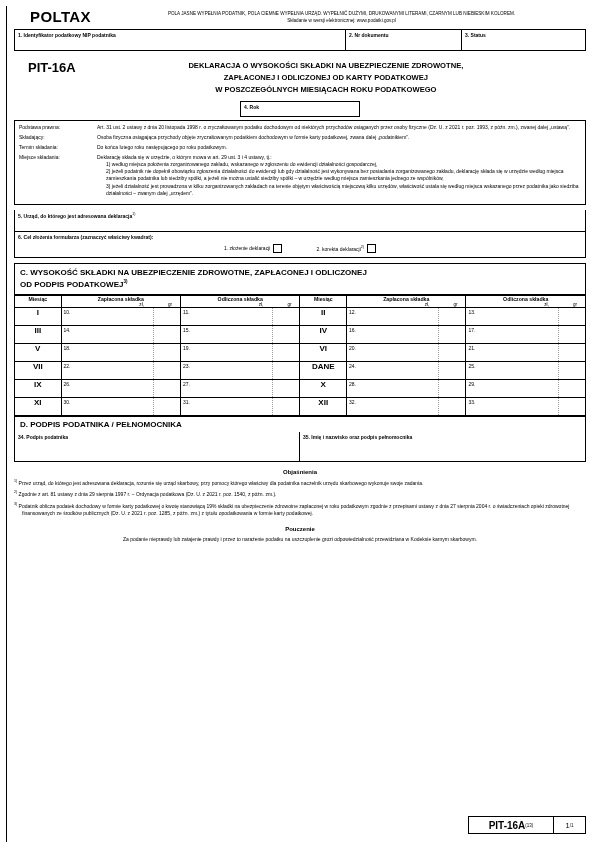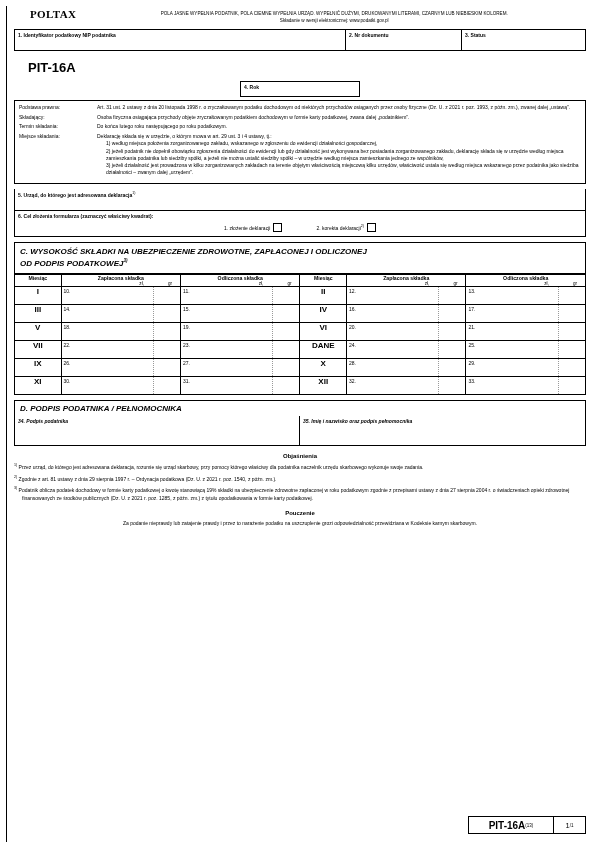--- a/index.html
+++ b/index.html
@@ -8,21 +8,21 @@
     background:#ffffff;
     font-family:"Liberation Sans", sans-serif;
     font-size:5.2px;
     color:#000;
     -webkit-font-smoothing:antialiased;
   }
   .page{position:relative;width:600px;height:848px;box-sizing:border-box;padding:8px 14px;}
 
   
   .hdr{display:flex;align-items:flex-start;gap:6px;margin-bottom:4px;}
-  .poltax{font-size:11px;font-weight:bold;letter-spacing:.4px;padding-left:16px;white-space:nowrap;font-family:Liberation Serif, serif;}
+  .poltax{font-size:15px;font-weight:bold;letter-spacing:.4px;padding-left:16px;white-space:nowrap;}
   .hdr-notes{flex:1;text-align:center;font-size:4.6px;line-height:1.5;padding-top:3px;}
 
   
   .box{border:0.8px solid #000;box-sizing:border-box;position:relative;}
   .fieldlabel{font-size:5px;font-weight:bold;padding:2px 3px 0 3px;}
   .fieldlabel .sup{font-weight:normal;font-size:3.6px;vertical-align:super;}
 
   .row1{display:flex;gap:0;}
   .row1 .c1{flex:0 0 332px;height:22px;}
   .row1 .c2{flex:0 0 116px;height:22px;border-left:none;}
@@ -40,21 +40,21 @@
 
   
   .legal{border:0.8px solid #000;margin-top:3px;padding:3px 4px 4px 4px;box-sizing:border-box;}
   .lrow{display:flex;margin-bottom:2.5px;line-height:1.45;}
   .lrow .lab{flex:0 0 78px;font-size:5px;}
   .lrow .val{flex:1;font-size:5px;}
   .ind{padding-left:9px;display:block;}
 
   
   .secbar{border:0.8px solid #000;border-bottom:none;font-size:8px;font-weight:bold;padding:3px 5px;box-sizing:border-box;}
-  .secbar.solo{border-bottom:0.8px solid #000;font-style:italic;}
+  .secbar.solo{border-bottom:0.8px solid #000;}
   .secbar .sup{font-size:4.5px;vertical-align:super;font-weight:bold;}
 
   .subbox{border:0.8px solid #000;border-top:none;box-sizing:border-box;}
 
   .threecol{display:flex;}
   .threecol>div{border:0.8px solid #000;box-sizing:border-box;height:26px;}
   .threecol>div+div{border-left:none;}
 
   
   table.tc{border-collapse:collapse;width:100%;table-layout:fixed;}
@@ -107,20 +107,25 @@
     <div class="box c2">
       <div class="fieldlabel">2. Nr dokumentu</div>
     </div>
     <div class="box c3">
       <div class="fieldlabel">3. Status</div>
     </div>
   </div>
 
   <div class="titlewrap">
     <div class="pit16a">PIT-16A</div>
+    <div class="titletxt">
+      <div>DEKLARACJA O WYSOKOŚCI SKŁADKI NA UBEZPIECZENIE ZDROWOTNE,</div>
+      <div>ZAPŁACONEJ I ODLICZONEJ OD KARTY PODATKOWEJ</div>
+      <div>W POSZCZEGÓLNYCH MIESIĄCACH ROKU PODATKOWEGO</div>
+    </div>
   </div>
 
   <div class="rokwrap">
     <div class="rokbox">
       <div class="fieldlabel">4. Rok</div>
     </div>
   </div>
 
   <div class="legal">
     <div class="lrow">
@@ -334,21 +339,21 @@
             </td>
         <td class="numcell">
               <span class="n">33.</span>
               <span class="vline"></span>
             </td>
       </tr>
     </tbody>
       </table>
   </div>
 
-  <div style="margin-top:5px;font-style:italic;">
+  <div style="">
     <div class="secbar">D. PODPIS PODATNIKA / PEŁNOMOCNIKA</div>
     <div class="dtwo">
       <div style="flex:0 0 286px;">
         <div class="fieldlabel">34. Podpis podatnika</div>
       </div>
       <div style="flex:1;">
         <div class="fieldlabel">35. Imię i nazwisko oraz podpis pełnomocnika</div>
       </div>
     </div>
   </div>

